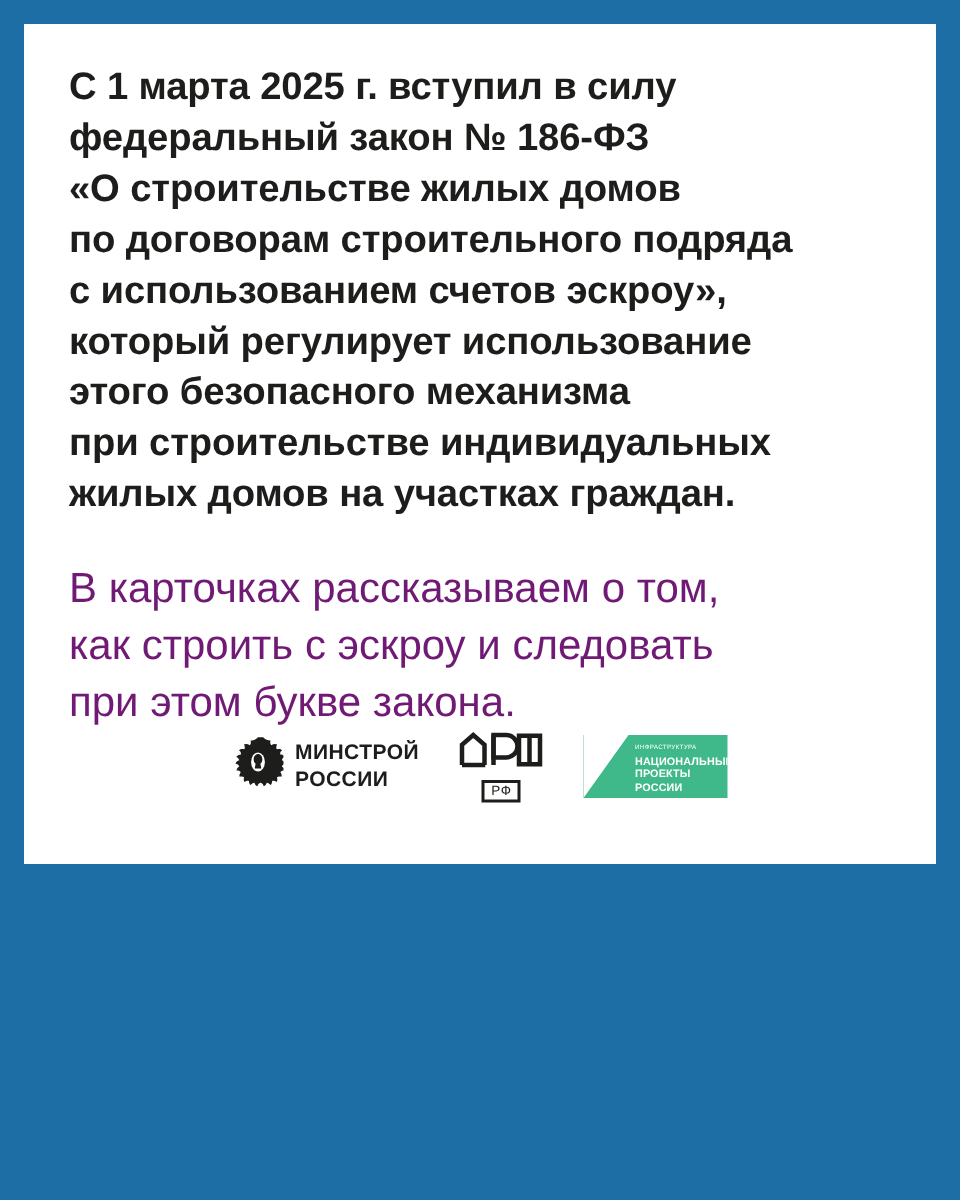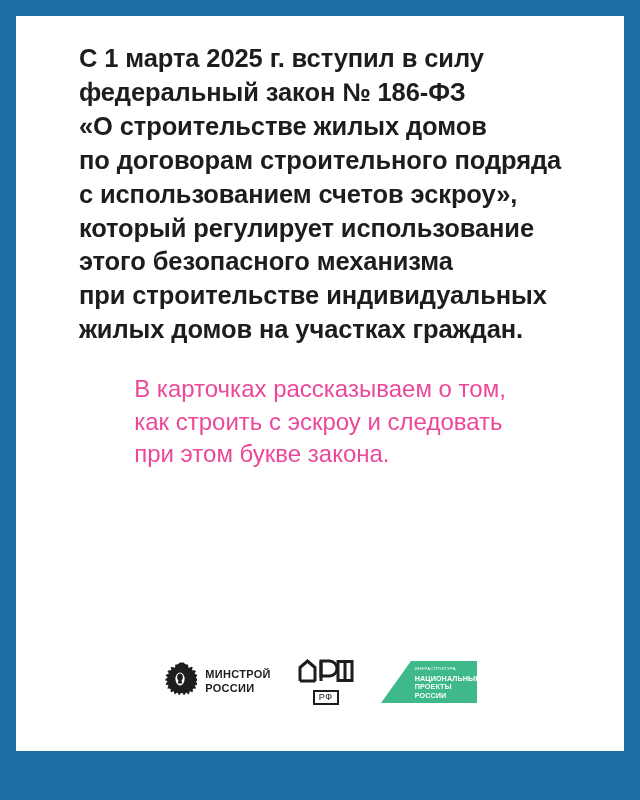--- a/index.html
+++ b/index.html
@@ -11,42 +11,41 @@
     height: 800px;
     background: #1c6ea4;
     font-family: "Liberation Sans", sans-serif;
     overflow: hidden;
   }
   .card {
     position: absolute;
     left: 16px;
     top: 16px;
     width: 608px;
-    height: 735px;
+    height: 560px;
     background: #ffffff;
     box-sizing: border-box;
     padding: 26px 30px 0 30px;
     display: flex;
     flex-direction: column;
-    align-items: center;
   }
   .headline {
     font-size: 25.5px;
     line-height: 1.33;
     font-weight: bold;
     color: #1d1d1b;
     letter-spacing: -0.1px;
     white-space: pre-line;
     margin: 0 0 26px 0;
   }
   .subline {
-    font-size: 24px;
+    font-size: 28px;
     line-height: 1.35;
     font-weight: normal;
-    color: #ec4899;
+    color: #701a75;
     white-space: pre-line;
     margin: 0;
   }
   .spacer {
     flex: 1 1 auto;
   }
   .footer {
     display: flex;
     align-items: center;
     justify-content: center;
@@ -59,21 +58,21 @@
     align-items: center;
     gap: 8px;
   }
   .emblem {
     width: 34px;
     height: 42px;
     position: relative;
   }
   .emblem svg { display: block; }
   .minstroy-text {
-    font-size: 11px;
+    font-size: 14px;
     font-weight: bold;
     line-height: 1.25;
     color: #1d1d1b;
     letter-spacing: 0.3px;
     white-space: pre-line;
   }
   
   .logo-domrf {
     display: flex;
     flex-direction: column;

